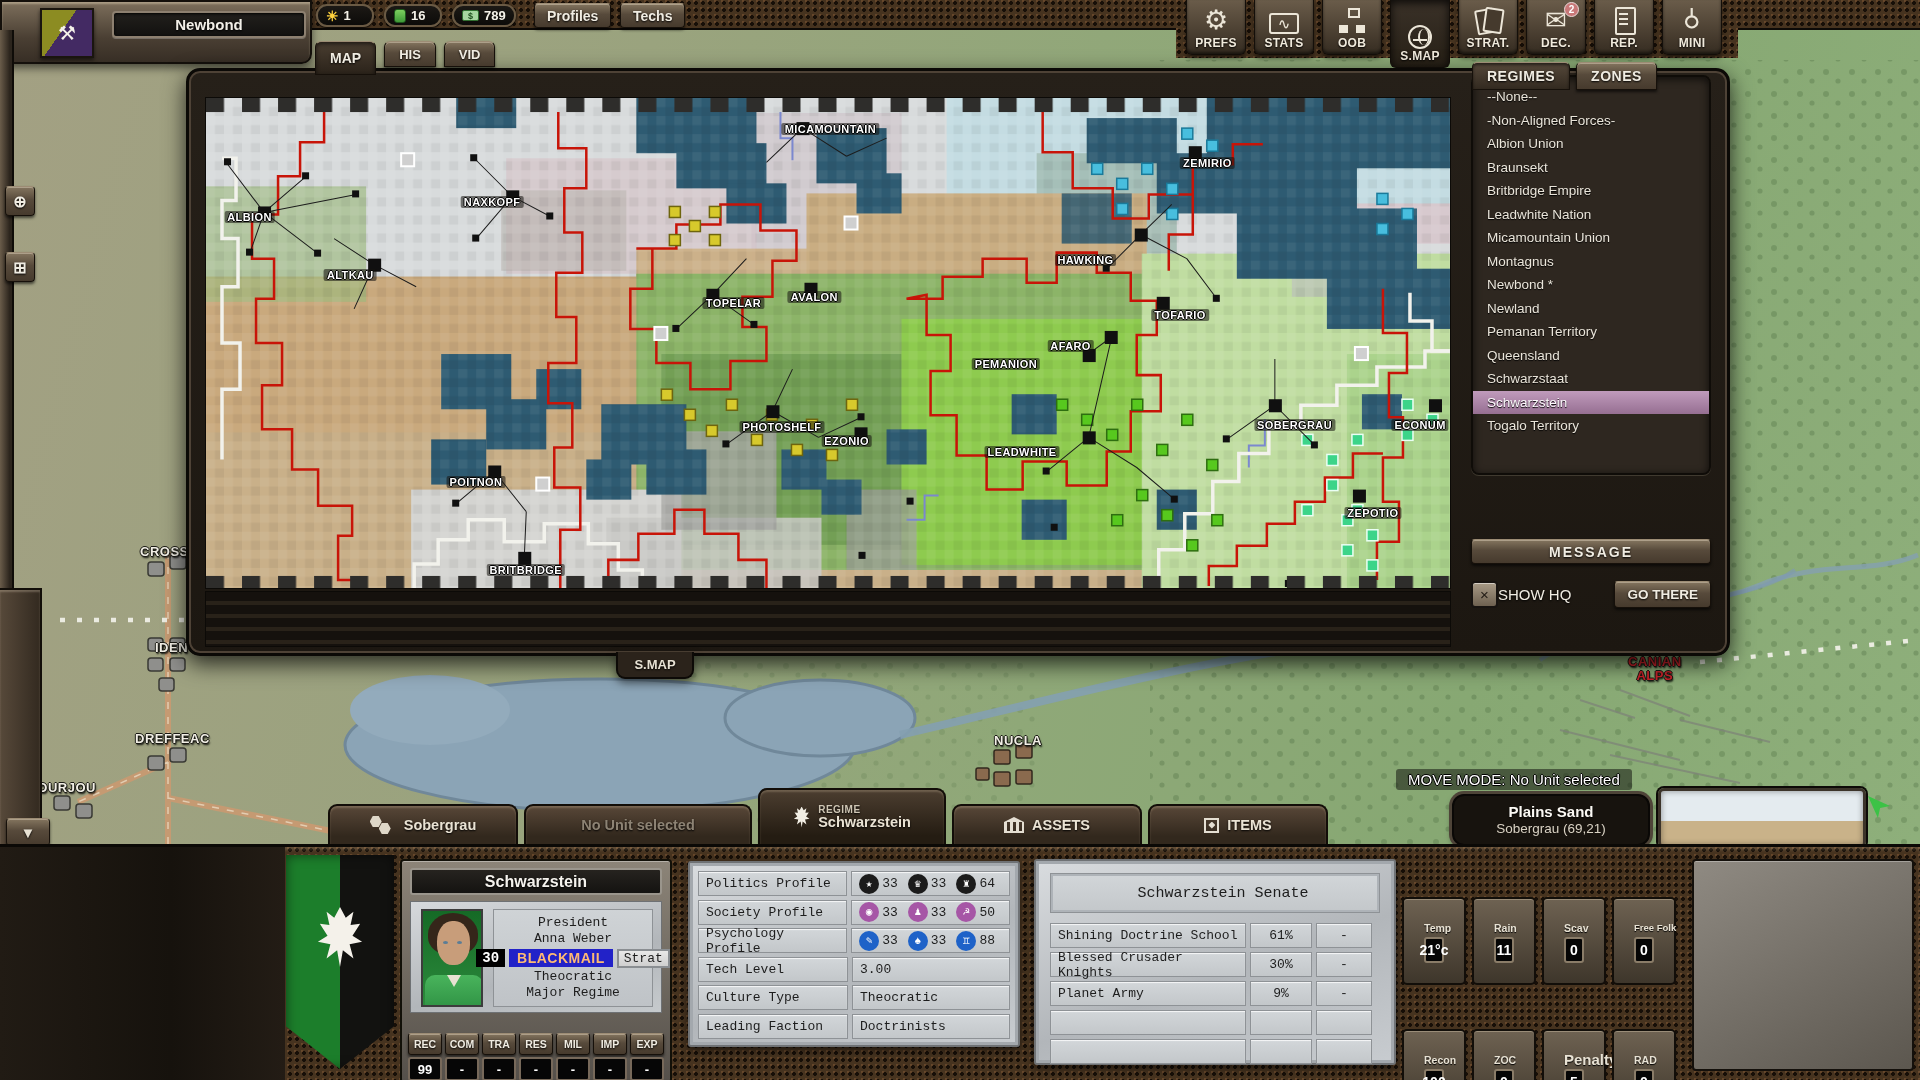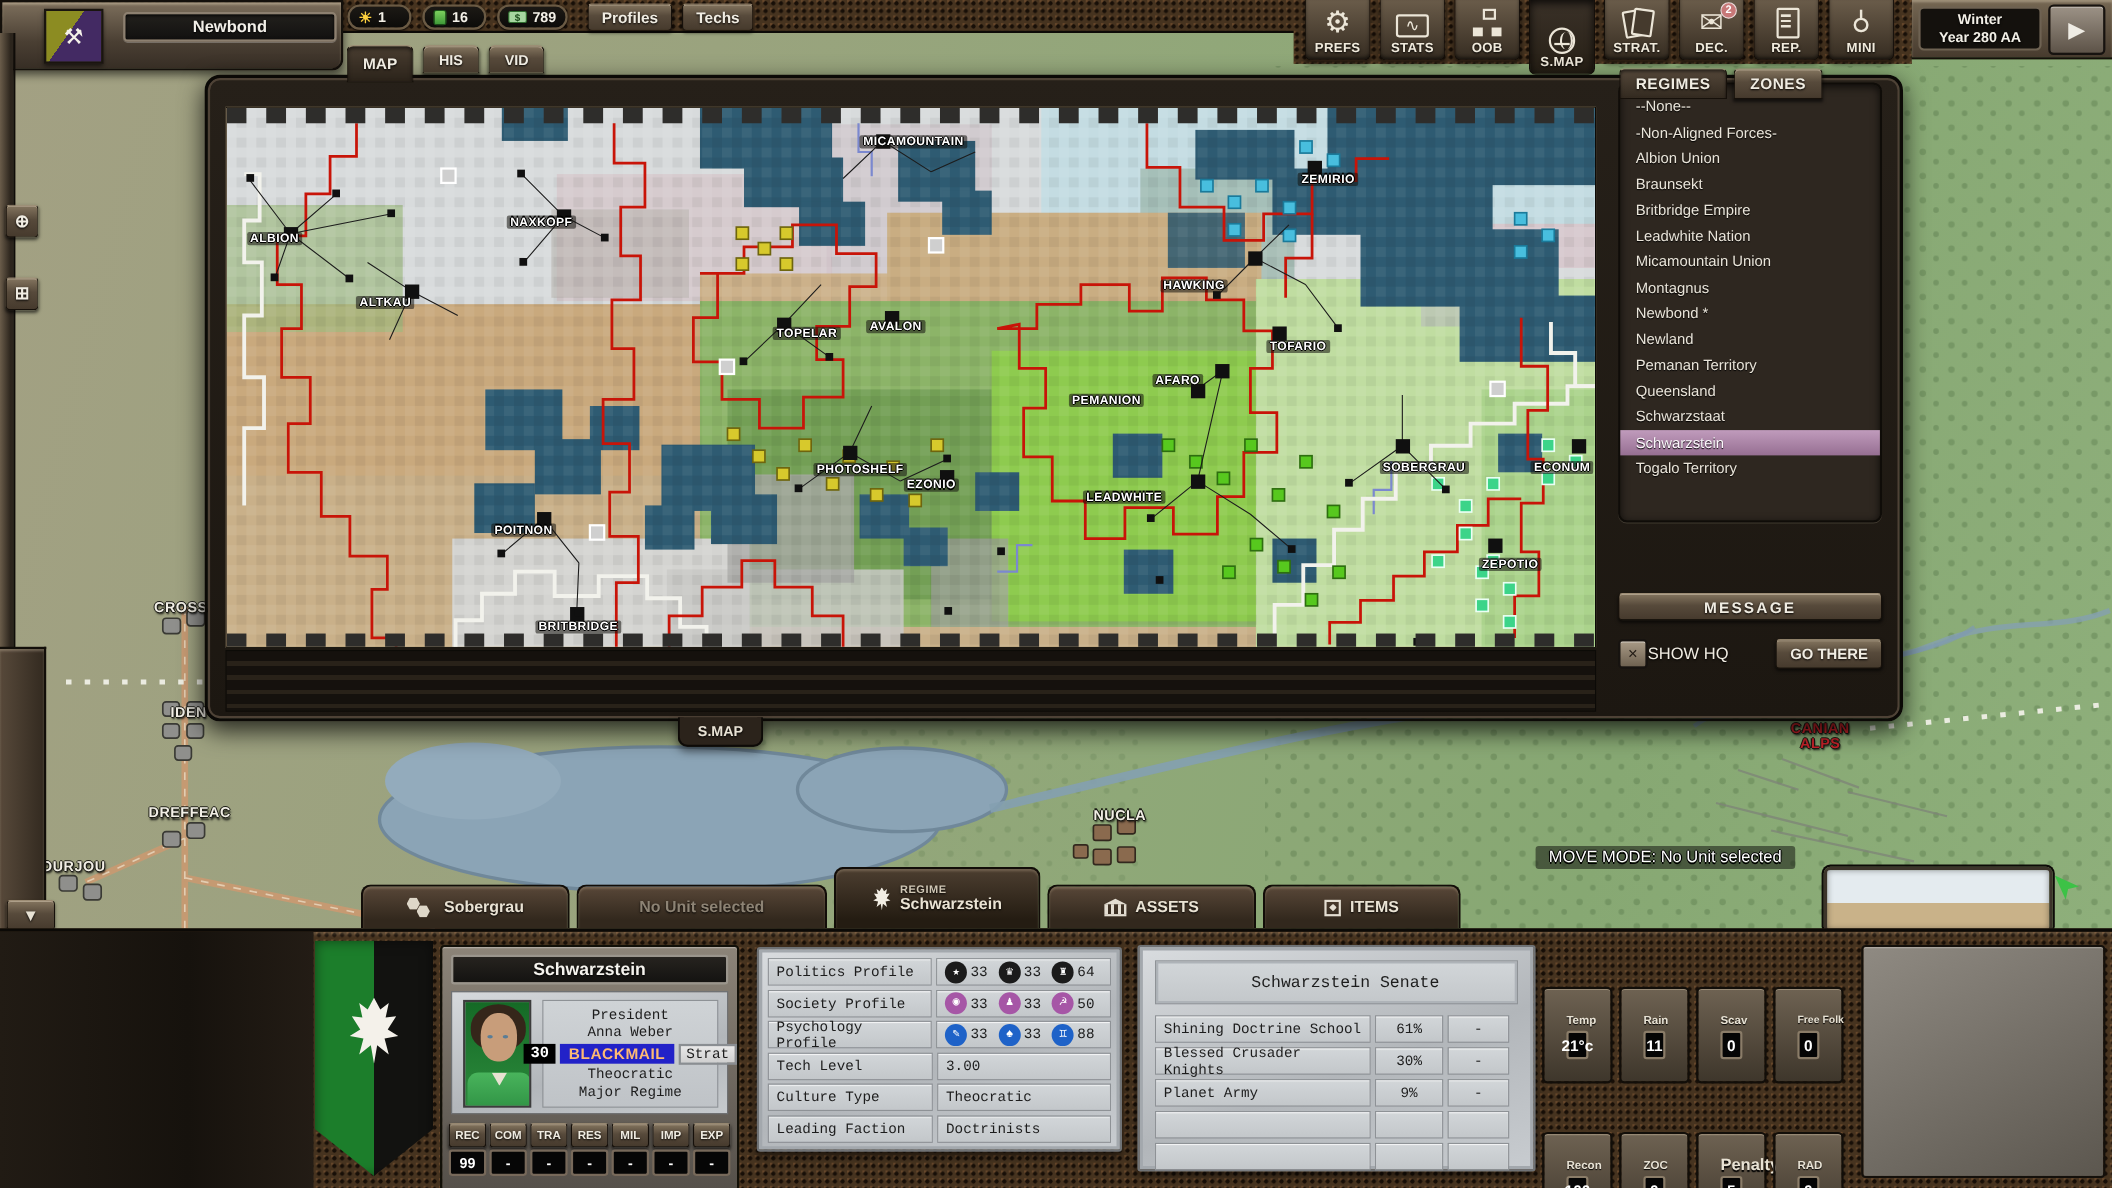--- a/index.html
+++ b/index.html
@@ -220,21 +220,21 @@
   .leader-info{position:absolute;left:82px;top:7px;width:160px;height:98px;
     background:linear-gradient(#cfd3d6,#bfc3c7);border:1px solid #8e9296;
     font-family:"Liberation Mono","DejaVu Sans Mono",monospace;color:#1d1d1d;font-size:13px;
     display:flex;flex-direction:column;align-items:center;justify-content:space-between;padding:5px 0;}
   .li-line{text-align:center;line-height:1.25;}
   .stat-strip{display:flex;align-items:center;gap:4px;}
   .li-num{background:#000;color:#fff;font-weight:bold;font-size:14px;padding:1px 6px;}
   .li-action{background:#2222c8;color:#fdba74;font-weight:bold;font-size:14px;padding:1px 8px;
     font-family:"Liberation Sans",sans-serif;letter-spacing:.5px;}
   .li-strat{background:linear-gradient(#e8e8e8,#cfcfcf);border:2px solid #8a8e92;padding:0 5px;font-size:13px;cursor:pointer;}
-  .leader-stats{position:absolute;left:6px;top:160px;width:258px;display:flex;gap:3px;}
+  .leader-stats{position:absolute;left:6px;top:172px;width:258px;display:flex;gap:3px;}
   .lstat{width:34px;display:flex;flex-direction:column;gap:2px;}
   .lstat .ls-label{height:22px;font-size:10.5px;border-radius:3px;cursor:pointer;}
   .lstat .ls-val{height:24px;background:#060606;border:2px solid #77695a;border-radius:3px;
     color:#fff;font-weight:bold;font-size:13px;display:flex;align-items:center;justify-content:center;}
 
   .silver-panel{background:linear-gradient(160deg,#d9dcdf,#b2b6ba 55%,#c8ccd0);
     border:2px solid #6f7275;border-radius:3px;
     box-shadow:inset 0 0 0 3px #a3a8ad,0 3px 8px rgba(0,0,0,.6);}
   .profile-panel{position:absolute;left:688px;top:14px;width:332px;height:186px;padding:8px;}
   .p-row{display:flex;gap:4px;margin-bottom:3.5px;}
@@ -398,27 +398,20 @@
       <div class="nav-btn">
         <span class="nico nico-report"></span>
         <span class="nav-lbl">REP.</span>
       </div>
       <div class="nav-btn">
         <span class="nico nico-pin"></span>
         <span class="nav-lbl">MINI</span>
       </div>
     </div>
 
-  <div class="date-assembly">
-    <div class="date-plate">
-      <span>Winter</span>
-      <span>Year 280 AA</span>
-    </div>
-    <div class="play-btn">▶</div>
-  </div>
 
   <div class="left-rail"></div>
   <div class="rail-btn metal-btn" style="left:5px;top:186px">⊕</div>
   <div class="rail-btn metal-btn" style="left:5px;top:252px">⊞</div>
   <div class="left-machine"></div>
   <div class="corner-tri metal-btn">▼</div>
 
   <div class="map-window">
     <div class="vtabs" id="viewTabs">
         <div class="vtab metal-btn active">MAP</div>
@@ -714,20 +707,24 @@
         <span class="icon-bank"></span>
         <span>ASSETS</span>
       </div>
       <div class="btab" style="left: 1148px; width: 180px;">
         <span class="icon-box"></span>
         <span>ITEMS</span>
       </div>
     </div>
 
   <div class="move-mode">MOVE MODE: No Unit selected</div>
+  <div class="loc-plate">
+    <div class="loc-title">Plains Sand</div>
+    <div class="loc-sub">Sobergrau (69,21)</div>
+  </div>
   <div class="terrain-preview"></div>
   <div class="green-cursor"></div>
 
   <div class="bottom-panel mesh">
     <div class="bp-left"></div>
     <div class="big-flag">
       <div class="icon-flame"></div>
     </div>
 
     <div class="leader-box">

